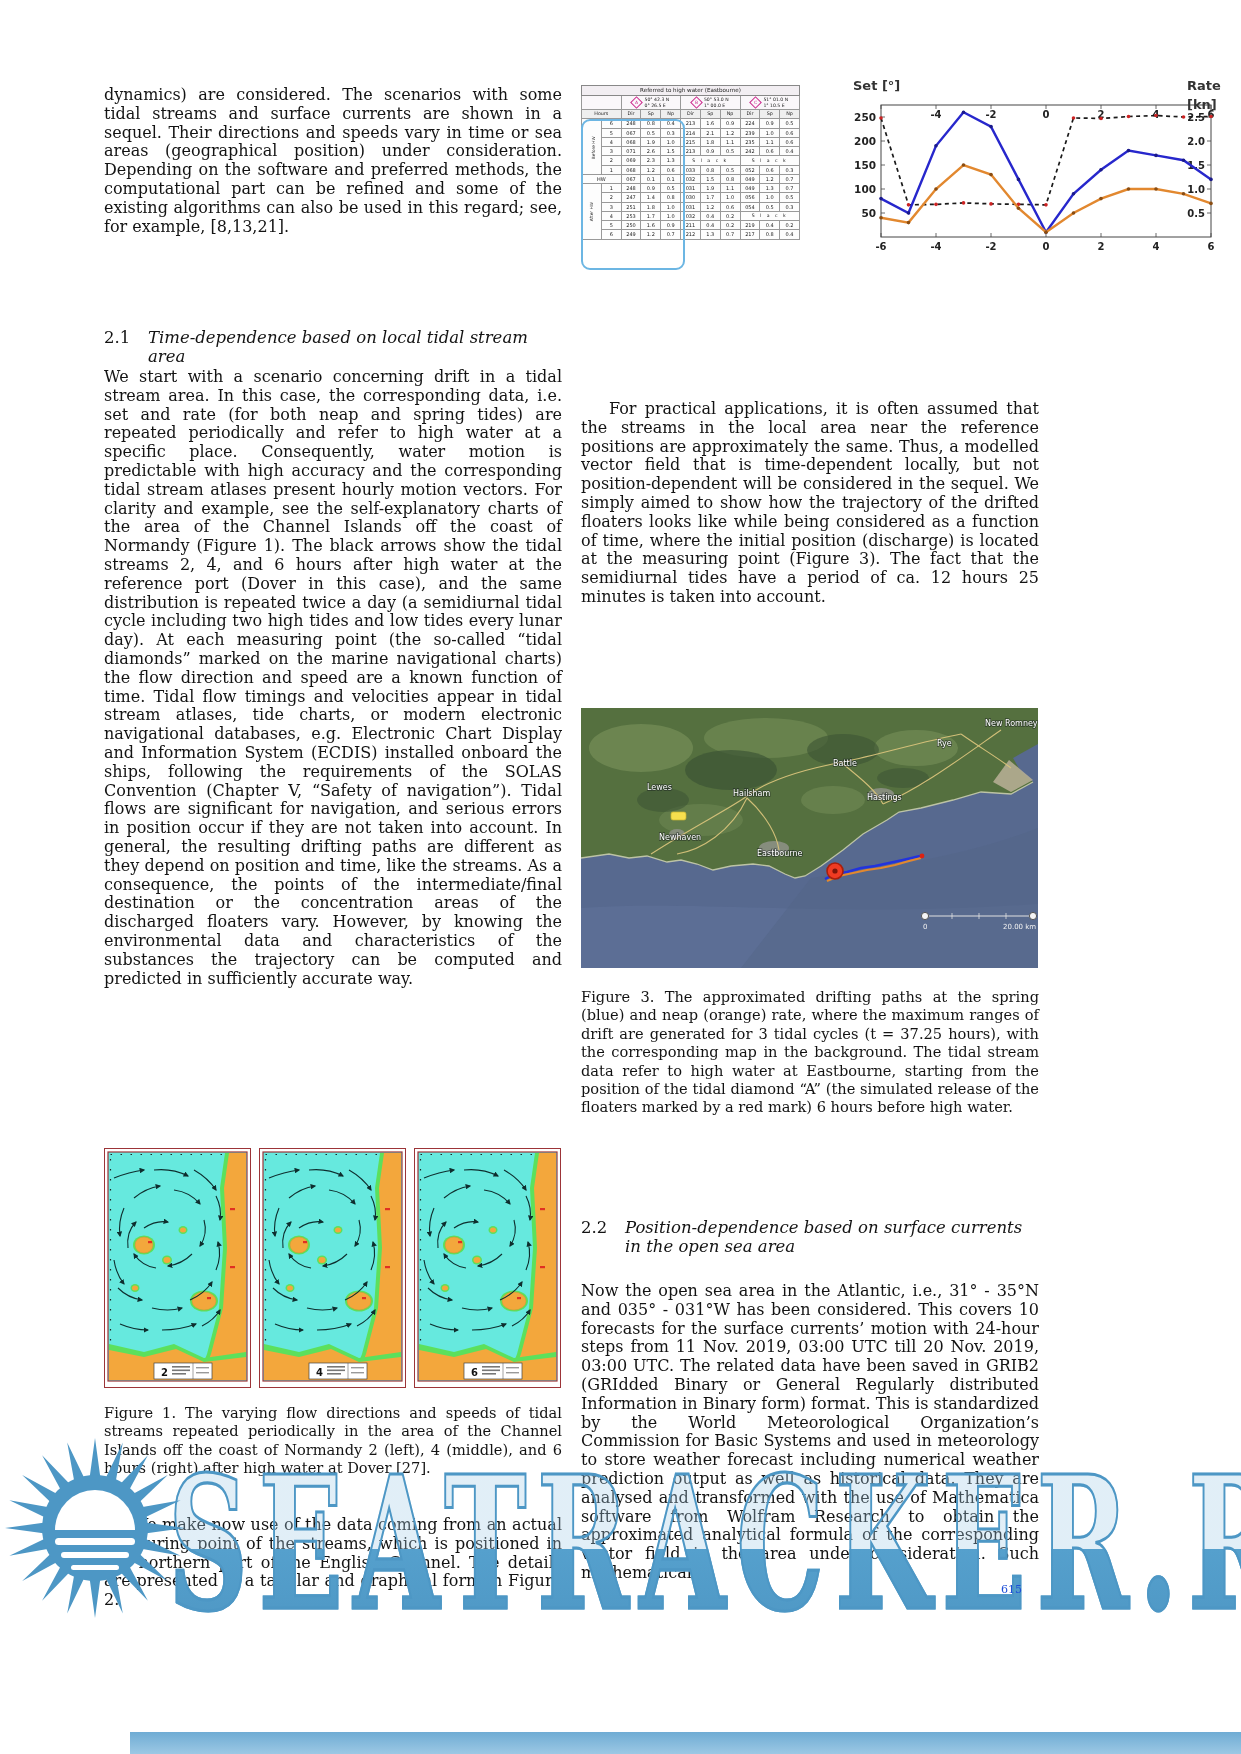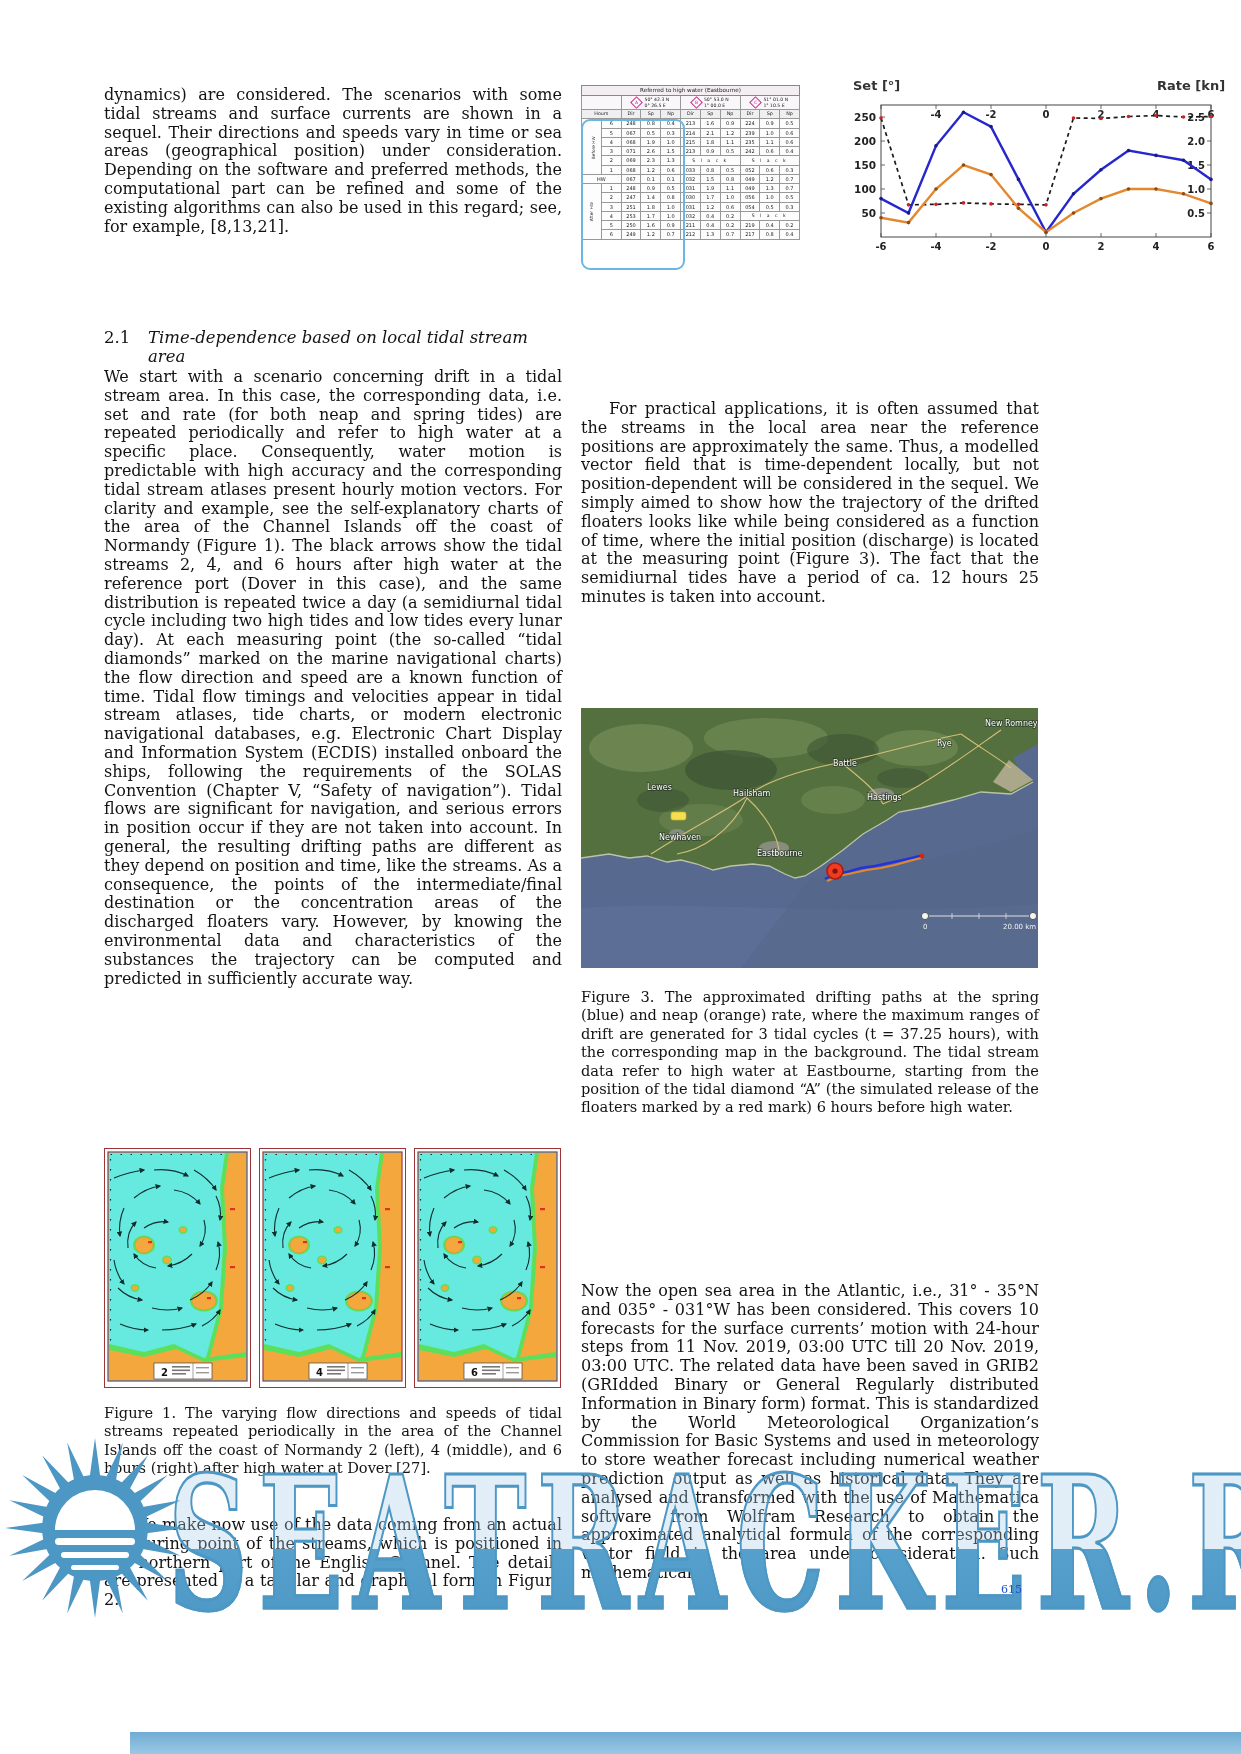--- a/index.html
+++ b/index.html
@@ -458,21 +458,21 @@
               <td>0.8</td>
               <td>0.4</td>
             </tr>
           </tbody>
       </table>
       <div class="f2hl"></div>
     </div>
 
     <div class="chartwrap">
       <div class="axlbl" style="left:14px;top:0px;">Set [°]</div>
-      <div class="axlbl" style="left:318px;top:0px;">Rate [kn]</div>
+      <div class="axlbl" style="left:348px;top:0px;">Rate [kn]</div>
       <svg id="f2-chart" width="402" height="190" viewBox="0 0 402 190">
           <rect x="42" y="28" width="330" height="132" fill="none" stroke="#444" stroke-width="1"></rect>
           <line x1="42" y1="160" x2="42" y2="156" stroke="#444" stroke-width="0.8"></line>
           <line x1="42" y1="28" x2="42" y2="32" stroke="#444" stroke-width="0.8"></line>
           <text x="42" y="173" text-anchor="middle" font-size="10" font-family="DejaVu Sans,sans-serif" font-weight="bold" fill="#222">-6</text>
           <line x1="97" y1="160" x2="97" y2="156" stroke="#444" stroke-width="0.8"></line>
           <line x1="97" y1="28" x2="97" y2="32" stroke="#444" stroke-width="0.8"></line>
           <text x="97" y="173" text-anchor="middle" font-size="10" font-family="DejaVu Sans,sans-serif" font-weight="bold" fill="#222">-4</text>
           <text x="97" y="41" text-anchor="middle" font-size="10" font-family="DejaVu Sans,sans-serif" font-weight="bold" fill="#222">-4</text>
           <line x1="152" y1="160" x2="152" y2="156" stroke="#444" stroke-width="0.8"></line>
@@ -628,20 +628,24 @@
         <circle cx="344" cy="208" r="3.6" fill="#f5f5f5" stroke="#555" stroke-width="1"></circle>
         <circle cx="452" cy="208" r="3.6" fill="#f5f5f5" stroke="#555" stroke-width="1"></circle>
         <text class="scalelbl" x="342" y="221">0</text>
         <text class="scalelbl" x="422" y="221">20.00 km</text>
       </g>
     </svg>
   </div>
 
   <div class="abs caption" style="left:0;top:988px;width:458px;">Figure 3. The approximated drifting paths at the spring (blue) and neap (orange) rate, where the maximum ranges of drift are generated for 3 tidal cycles (t = 37.25 hours), with the corresponding map in the background. The tidal stream data refer to high water at Eastbourne, starting from the position of the tidal diamond “A” (the simulated release of the floaters marked by a red mark) 6 hours before high water.</div>
 
+  <div class="abs heading" style="left:0;top:1218px;width:458px;">
+    <span class="hnum">2.2</span>
+    <span class="htitle">Position-dependence based on surface currents in the open sea area</span>
+  </div>
 
   <div class="abs para" style="left:0;top:1282px;width:458px;">Now the open sea area in the Atlantic, i.e., 31° - 35°N and 035° - 031°W has been considered. This covers 10 forecasts for the surface currents’ motion with 24-hour steps from 11 Nov. 2019, 03:00 UTC till 20 Nov. 2019, 03:00 UTC. The related data have been saved in GRIB2 (GRIdded Binary or General Regularly distributed Information in Binary form) format. This is standardized by the World Meteorological Organization’s Commission for Basic Systems and used in meteorology to store weather forecast including numerical weather prediction output as well as historical data. They are analysed and transformed with the use of Mathematica software from Wolfram Research to obtain the approximated analytical formula of the corresponding vector field in the area under consideration. Such mathematical</div>
 </div>
 
 <svg class="abs" style="left:2px;top:1430px;z-index:62;" width="186" height="196" viewBox="-93 -98 186 196">
   <path id="sun-rays" fill="#4d97c5" d="M51.7,-5.2 L90.0,0.0 L51.7,5.2 Z M50.8,11.1 L85.6,27.8 L47.6,20.9 Z M44.9,26.2 L72.8,52.9 L38.8,34.6 Z M34.6,38.8 L52.9,72.8 L26.2,44.9 Z M20.9,47.6 L27.8,85.6 L11.1,50.8 Z M5.2,51.7 L0.0,90.0 L-5.2,51.7 Z M-11.1,50.8 L-27.8,85.6 L-20.9,47.6 Z M-26.2,44.9 L-52.9,72.8 L-34.6,38.8 Z M-38.8,34.6 L-72.8,52.9 L-44.9,26.2 Z M-47.6,20.9 L-85.6,27.8 L-50.8,11.1 Z M-51.7,5.2 L-90.0,0.0 L-51.7,-5.2 Z M-50.8,-11.1 L-85.6,-27.8 L-47.6,-20.9 Z M-44.9,-26.2 L-72.8,-52.9 L-38.8,-34.6 Z M-34.6,-38.8 L-52.9,-72.8 L-26.2,-44.9 Z M-20.9,-47.6 L-27.8,-85.6 L-11.1,-50.8 Z M-5.2,-51.7 L-0.0,-90.0 L5.2,-51.7 Z M11.1,-50.8 L27.8,-85.6 L20.9,-47.6 Z M26.2,-44.9 L52.9,-72.8 L34.6,-38.8 Z M38.8,-34.6 L72.8,-52.9 L44.9,-26.2 Z M47.6,-20.9 L85.6,-27.8 L50.8,-11.1 Z "></path>
   <circle cx="0" cy="0" r="53" fill="#4d97c5"></circle>
   <path d="M-40,2 A40,40 0 0 1 40,2 Z" fill="#ffffff"></path>
   <rect x="-40" y="10" width="80" height="7" rx="3.5" fill="#ffffff"></rect>
   <rect x="-34" y="24" width="68" height="6" rx="3" fill="#ffffff"></rect>

